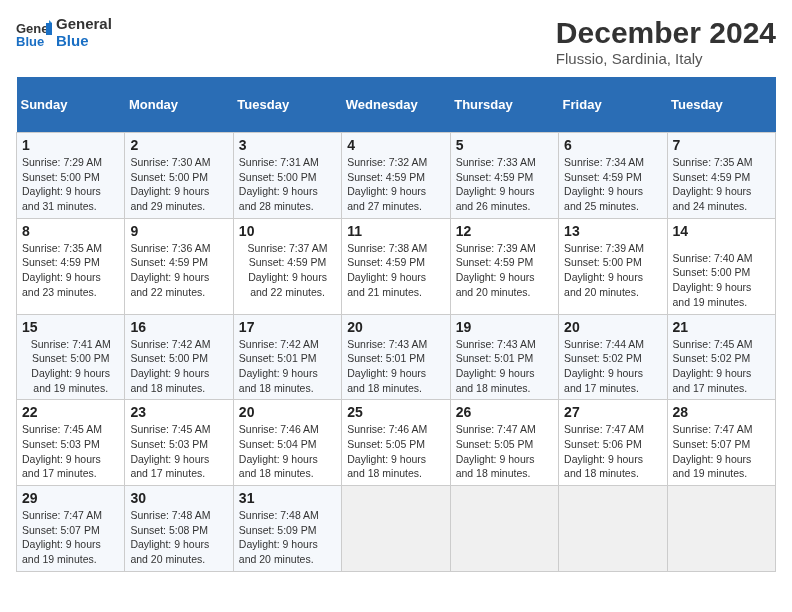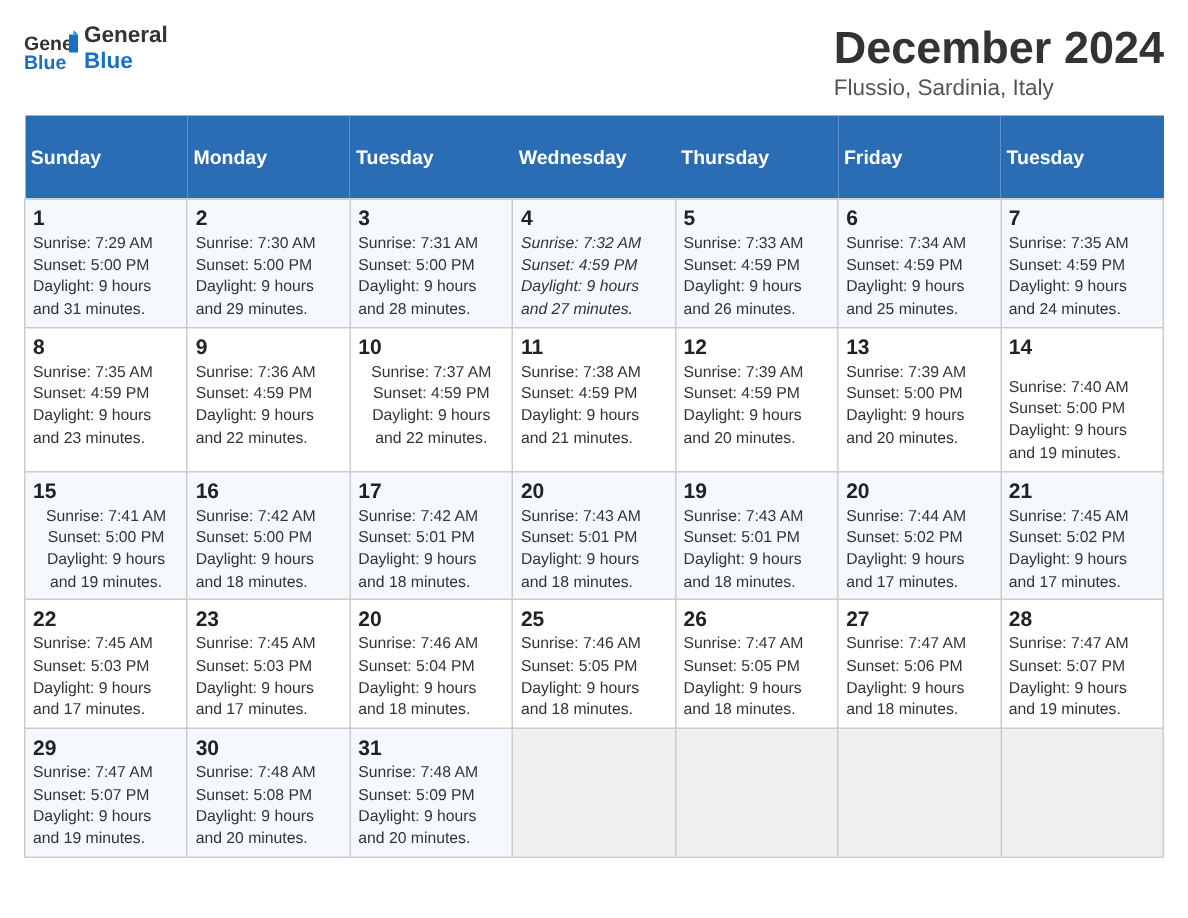--- a/index.html
+++ b/index.html
@@ -132,21 +132,21 @@
         </td>
         <td>
           <span class="day-num">3</span>
           <div class="day-detail" style="white-space: pre-line;">Sunrise: 7:31 AM
 Sunset: 5:00 PM
 Daylight: 9 hours
 and 28 minutes.</div>
         </td>
         <td>
           <span class="day-num">4</span>
-          <div class="day-detail" style="white-space: pre-line; font-style: italic;">Sunrise: 7:32 AM
+          <div class="day-detail" style="white-space: pre-line;">Sunrise: 7:32 AM
 Sunset: 4:59 PM
 Daylight: 9 hours
 and 27 minutes.</div>
         </td>
         <td>
           <span class="day-num">5</span>
           <div class="day-detail" style="white-space: pre-line;">Sunrise: 7:33 AM
 Sunset: 4:59 PM
 Daylight: 9 hours
 and 26 minutes.</div>

